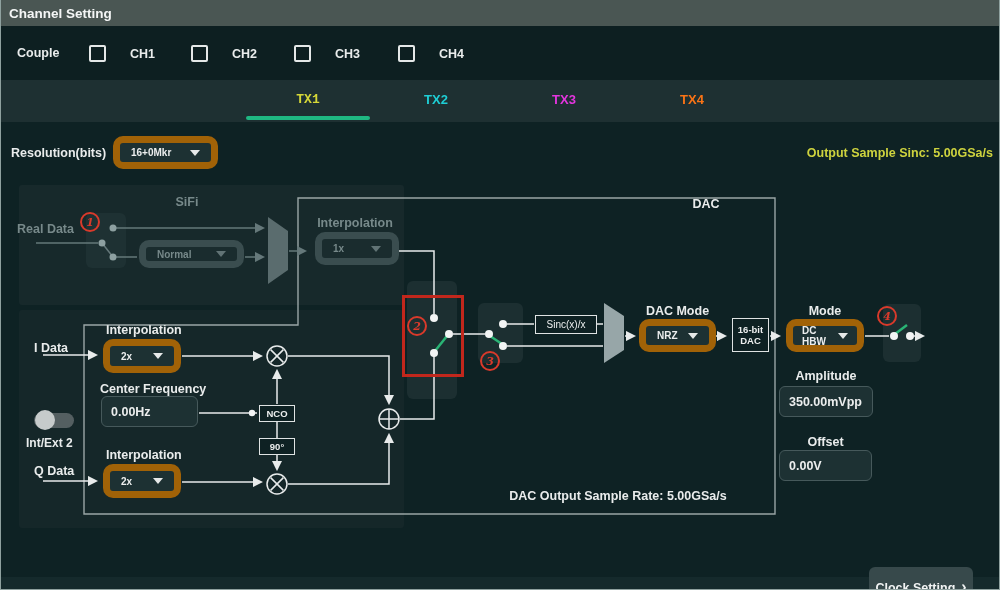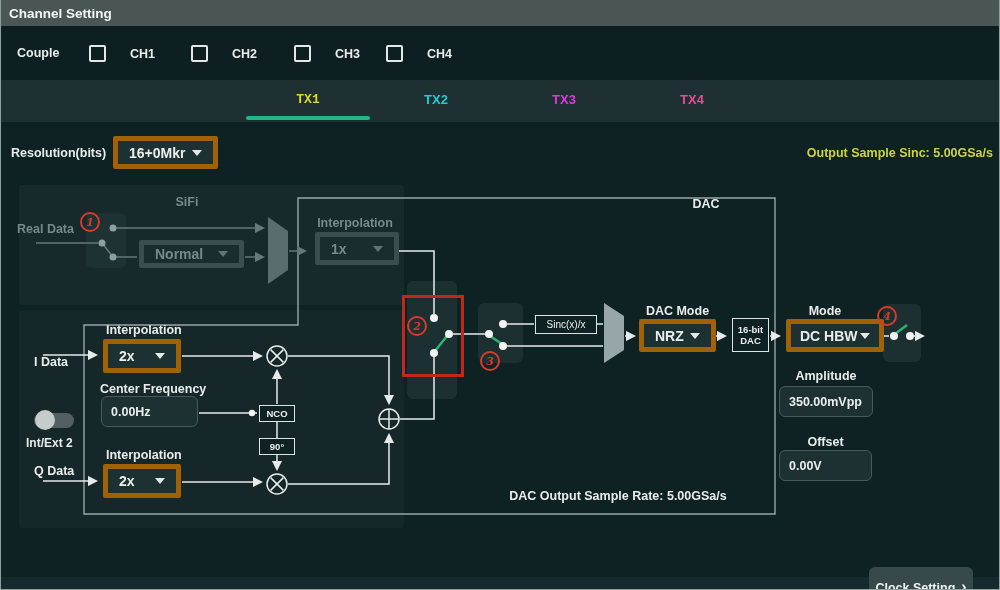--- a/index.html
+++ b/index.html
@@ -18,29 +18,29 @@
   .couplerow{left:0;top:26px;width:1000px;height:54px;background:#0d1f21;}
   .couple-label{left:16px;top:46px;font-size:12.5px;font-weight:700;}
   .chk-item{display:flex;align-items:center;gap:24px;top:45px;}
   .chk-box{width:13px;height:13px;border:2px solid #e4e8e8;border-radius:2px;background:transparent;}
   .chk-label{font-size:12.5px;font-weight:700;}
   .tabrow{left:0;top:80px;width:1000px;height:42px;background:#1e3032;}
   .tab{top:92px;width:128px;text-align:center;font-size:13px;font-weight:700;cursor:default;}
   .tab.tx1{color:#d6d838;}
   .tab.tx2{color:#1ecdd4;}
   .tab.tx3{color:#e335de;}
-  .tab.tx4{color:#ec4899;}
+  .tab.tx4{color:#f97316;}
   .tab-underline{left:245px;top:116px;width:124px;height:4px;background:#1fb882;border-radius:2px;}
   .label{font-size:12.5px;font-weight:700;color:#e9ecec;white-space:nowrap;}
   .label.dim{color:#77898a;}
   .rate-yellow{color:#ced33e;font-size:12.5px;font-weight:700;text-align:right;}
   
-  .dd{box-sizing:border-box;background:#1d3133;border:5px solid #a16207;border-radius:2px;
+  .dd{box-sizing:border-box;background:#1d3133;border:7px solid #a16207;border-radius:10px;
       display:flex;align-items:center;justify-content:space-between;
-      padding:0 11px;font-size:14px;font-weight:700;color:#eceeee;}
+      padding:0 11px;font-size:10px;font-weight:700;color:#eceeee;}
   .dd .caret{width:0;height:0;border-left:5px solid transparent;border-right:5px solid transparent;
       border-top:6px solid #e6e9e9;}
   .dd.dim{color:#77898a;border-color:#3a4d4f;background:#1a2c2e;}
   .dd.dim .caret{border-top-color:#617375;}
   .field{box-sizing:border-box;background:#1d3133;border:1px solid #46595b;border-radius:6px;
       display:flex;align-items:center;padding:0 9px;font-size:12.5px;font-weight:700;color:#eceeee;}
   .wbox{box-sizing:border-box;border:1px solid #dfe3e3;background:#0e2123;color:#eceeee;
       display:flex;align-items:center;justify-content:center;text-align:center;}
   .panel{background:#17292b;border-radius:3px;}
   .panel.sw{background:#1c2f31;border-radius:6px;}
@@ -73,21 +73,21 @@
     <span class="chk-label">CH1</span>
   </div>
   <div class="abs chk-item" style="left:190px;">
     <span class="chk-box"></span>
     <span class="chk-label">CH2</span>
   </div>
   <div class="abs chk-item" style="left:293px;">
     <span class="chk-box"></span>
     <span class="chk-label">CH3</span>
   </div>
-  <div class="abs chk-item" style="left:385px;">
+  <div class="abs chk-item" style="left:397px;">
     <span class="chk-box"></span>
     <span class="chk-label">CH4</span>
   </div>
 
   <div class="abs tabrow"></div>
   <div class="abs tab tx1" style="left:243px;font-family:Liberation Mono, monospace;">TX1</div>
   <div class="abs tab tx2" style="left:371px;">TX2</div>
   <div class="abs tab tx3" style="left:499px;">TX3</div>
   <div class="abs tab tx4" style="left:627px;">TX4</div>
   <div class="abs tab-underline"></div>
@@ -201,21 +201,21 @@
   <div class="abs dd dim z2" style="left:138px;top:240px;width:105px;height:28px;">
     <span>Normal</span>
     <span class="caret"></span>
   </div>
   <div class="abs label dim" style="left:310px;top:216px;width:88px;text-align:center;">Interpolation</div>
   <div class="abs dd dim z2" style="left:314px;top:232px;width:84px;height:33px;">
     <span>1x</span>
     <span class="caret"></span>
   </div>
 
-  <div class="abs label" style="left:33px;top:355px;">I Data</div>
+  <div class="abs label" style="left:33px;top:341px;">I Data</div>
   <div class="abs label" style="left:105px;top:323px;">Interpolation</div>
   <div class="abs dd z2" style="left:102px;top:339px;width:78px;height:34px;">
     <span>2x</span>
     <span class="caret"></span>
   </div>
   <div class="abs label" style="left:99px;top:382px;">Center Frequency</div>
   <div class="abs field z2" style="left:100px;top:396px;width:97px;height:31px;">
     <span>0.00Hz</span>
   </div>
   <div class="abs label" style="left:33px;top:464px;">Q Data</div>
@@ -237,21 +237,21 @@
     <span>NRZ</span>
     <span class="caret"></span>
   </div>
   <div class="abs wbox z2" style="left:731px;top:318px;width:37px;height:34px;font-size:9.5px;font-weight:700;line-height:11px;flex-direction:column;">
     <span>16-bit</span>
     <span>DAC</span>
   </div>
   <div class="abs label" style="left:462px;top:489px;width:310px;text-align:center;">DAC Output Sample Rate: 5.00GSa/s</div>
 
   <div class="abs label" style="left:785px;top:304px;width:78px;text-align:center;">Mode</div>
-  <div class="abs dd z2" style="left:785px;top:319px;width:98px;height:33px;padding:0 9px;">
+  <div class="abs dd z2" style="left:785px;top:319px;width:78px;height:33px;padding:0 9px;">
     <span>DC HBW</span>
     <span class="caret"></span>
   </div>
   <div class="abs label" style="left:778px;top:369px;width:94px;text-align:center;">Amplitude</div>
   <div class="abs field z2" style="left:778px;top:386px;width:94px;height:31px;">
     <span>350.00mVpp</span>
   </div>
   <div class="abs label" style="left:778px;top:435px;width:93px;text-align:center;">Offset</div>
   <div class="abs field z2" style="left:778px;top:450px;width:93px;height:31px;">
     <span>0.00V</span>

